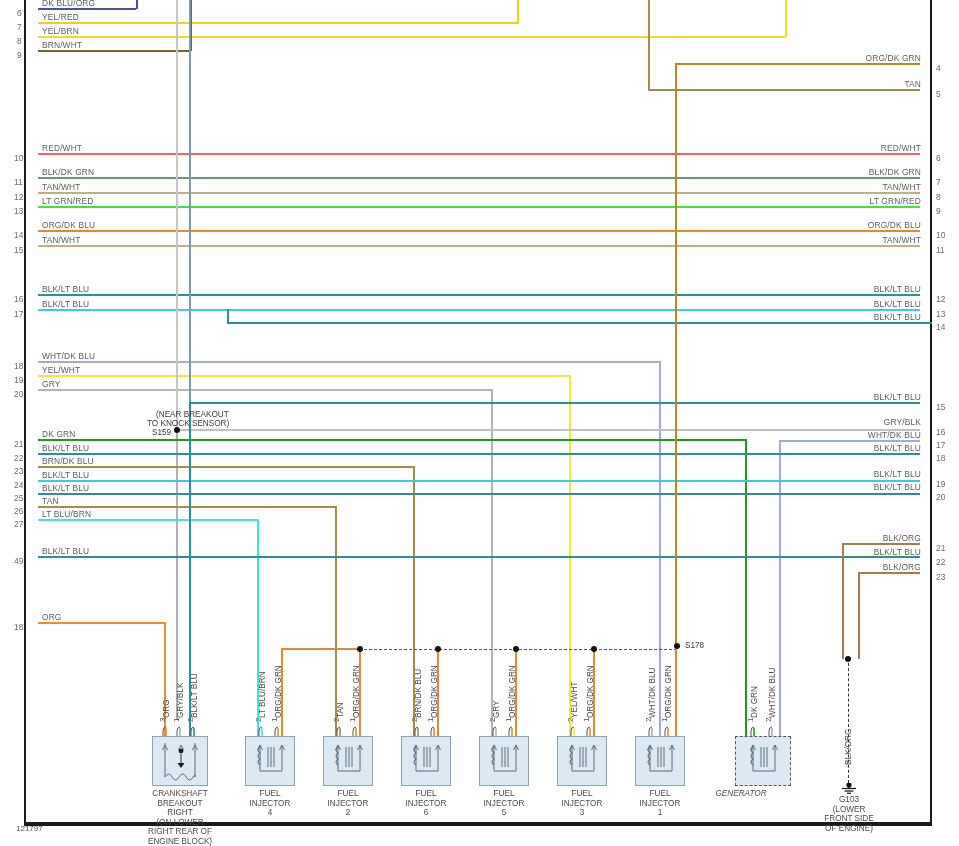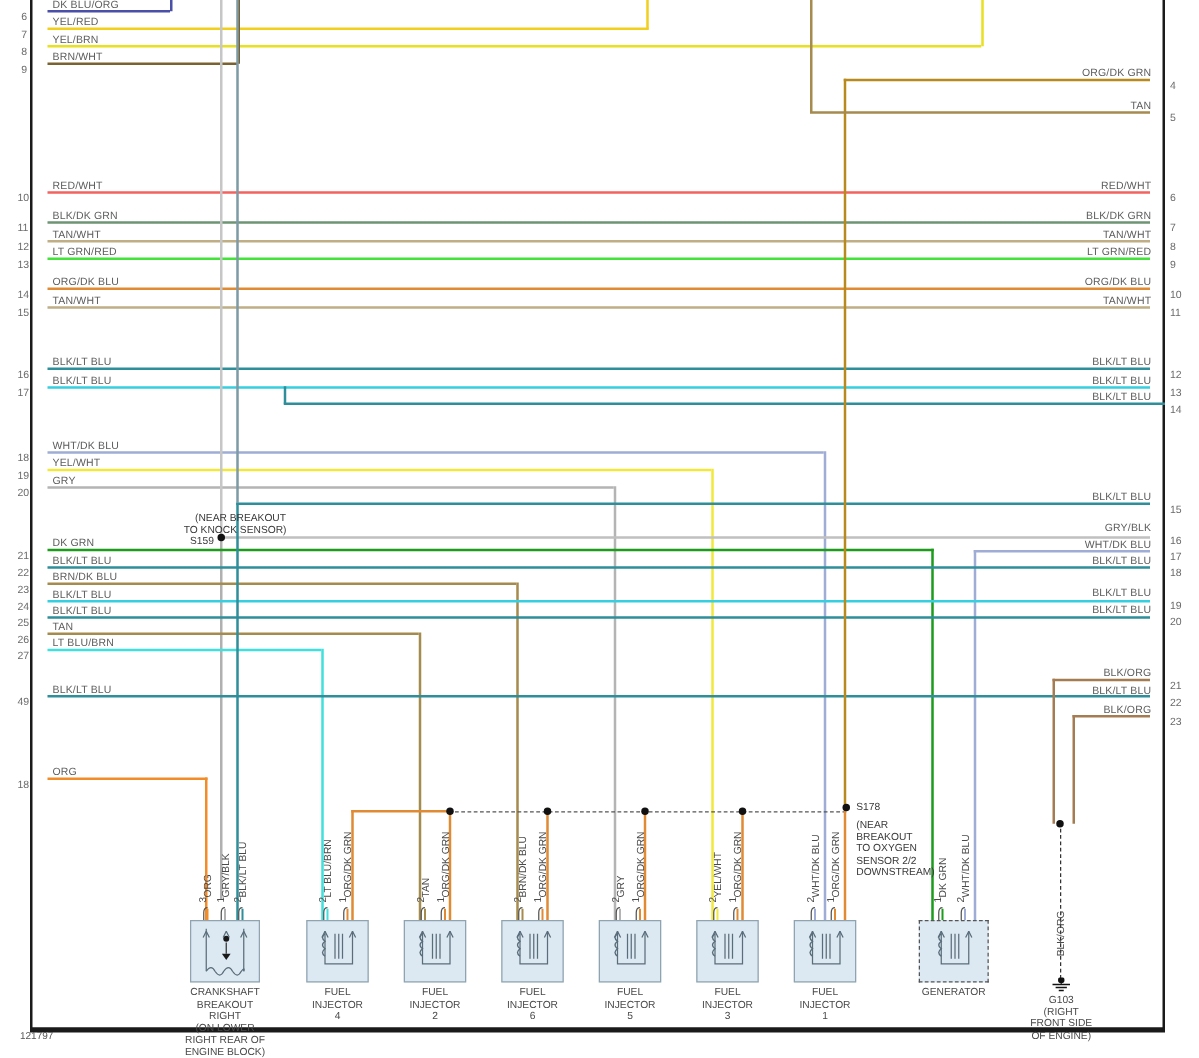--- a/index.html
+++ b/index.html
@@ -199,43 +199,36 @@
       <div class="wlbl" style="right: 38px; top: 563px; text-align: right;">BLK/ORG</div>
     </div>
 
   <div class="sname" style="left:156px;top:410px;">(NEAR BREAKOUT</div>
   <div class="sname" style="left:147px;top:419px;">TO KNOCK SENSOR)</div>
   <div class="sname" style="left:152px;top:428px;">S159</div>
   <div class="dot" style="left:174px;top:427px;"></div>
 
   <div class="dot" style="left:674px;top:643px;"></div>
   <div class="sname" style="left:685px;top:641px;">S178</div>
-  <div id="s178-note" class="snote" style="left:685px;top:655px;width:70px;">
-      <div>(NEAR</div>
-      <div>BREAKOUT</div>
-      <div>TO OXYGEN</div>
-      <div>SENSOR 2/2</div>
-      <div>DOWNSTREAM)</div>
-    </div>
 
   <div class="dot" style="left:845px;top:656px;"></div>
   <div class="dashvert" style="left:848px;top:663px;height:120px;"></div>
   <div class="vtxt" style="left:845px;top:765px;">BLK/ORG</div>
   <div class="gndsym" style="left:838px;top:781px;width:22px;height:12px;">
     <svg width="22" height="12" viewBox="0 0 22 12">
       <circle cx="11" cy="2" r="2.6" fill="#111"></circle>
       <line x1="11" y1="3" x2="11" y2="5" stroke="#111" stroke-width="1.2"></line>
       <line x1="4" y1="5.5" x2="18" y2="5.5" stroke="#111" stroke-width="1.2"></line>
       <line x1="6.5" y1="8" x2="15.5" y2="8" stroke="#111" stroke-width="1.2"></line>
       <line x1="9" y1="10.3" x2="13" y2="10.3" stroke="#111" stroke-width="1.2"></line>
     </svg>
   </div>
   <div id="g103-name" class="clbl" style="left:818px;top:795px;width:62px;">
       <div>G103</div>
-      <div>(RIGHT</div>
+      <div>(LOWER</div>
       <div>FRONT SIDE</div>
       <div>OF ENGINE)</div>
     </div>
 
   <div id="components">
       <div class="arrowcell" style="left: 161px; top: 724px; width: 10px; height: 12px;"><svg width="10" height="12" viewBox="0 0 10 12">
         <path d="M2 12 L2 5 Q2 1 5 1" fill="none" stroke="#555" stroke-width="1"></path>
         <path d="M5 2 L5 12" stroke="#f28c28" stroke-width="1.6" fill="none"></path>
       </svg></div>
       <div class="pinnum" style="left: 159px; top: 722px;">3</div>
@@ -442,20 +435,20 @@
       <div class="vtxt" style="left: 769.333px; top: 718px;">WHT/DK BLU</div>
       <div class="comp dashed" style="left: 735px; top: 736px; width: 56px; height: 50px;"><svg width="56" height="50" viewBox="0 0 50 50">
       <path d="M14 8 L14 34 L36 34 L36 8" stroke="#5a6d7a" stroke-width="1" fill="none"></path>
       <path d="M14 10 q-4 3 0 6 q-4 3 0 6 q-4 3 0 6" stroke="#5a6d7a" stroke-width="1.1" fill="none"></path>
       <line x1="22" y1="10" x2="22" y2="30" stroke="#5a6d7a" stroke-width="1"></line>
       <line x1="25" y1="10" x2="25" y2="30" stroke="#5a6d7a" stroke-width="1"></line>
       <line x1="28" y1="10" x2="28" y2="30" stroke="#5a6d7a" stroke-width="1"></line>
       <path d="M14 8 L11.5 13 M14 8 L16.5 13" stroke="#5a6d7a" stroke-width="1" fill="none"></path>
       <path d="M36 8 L33.5 13 M36 8 L38.5 13" stroke="#5a6d7a" stroke-width="1" fill="none"></path>
     </svg></div>
-      <div class="clbl wrapc" style="left: 713px; top: 789px; width: 100px;">
+      <div class="clbl wrapc" style="left: 691px; top: 789px; width: 100px; font-style: italic;">
         <div>GENERATOR</div>
       </div>
     </div>
 
   <div id="docid">121797</div>
 
 </div>
 
 </body></html>

